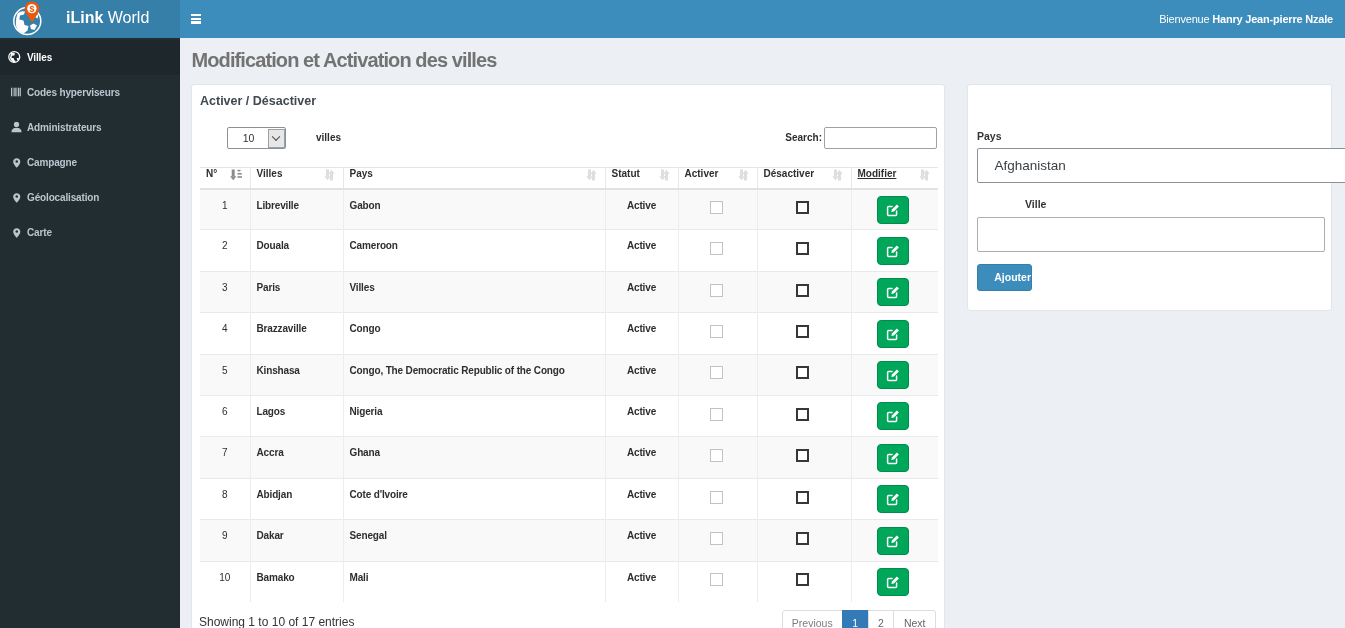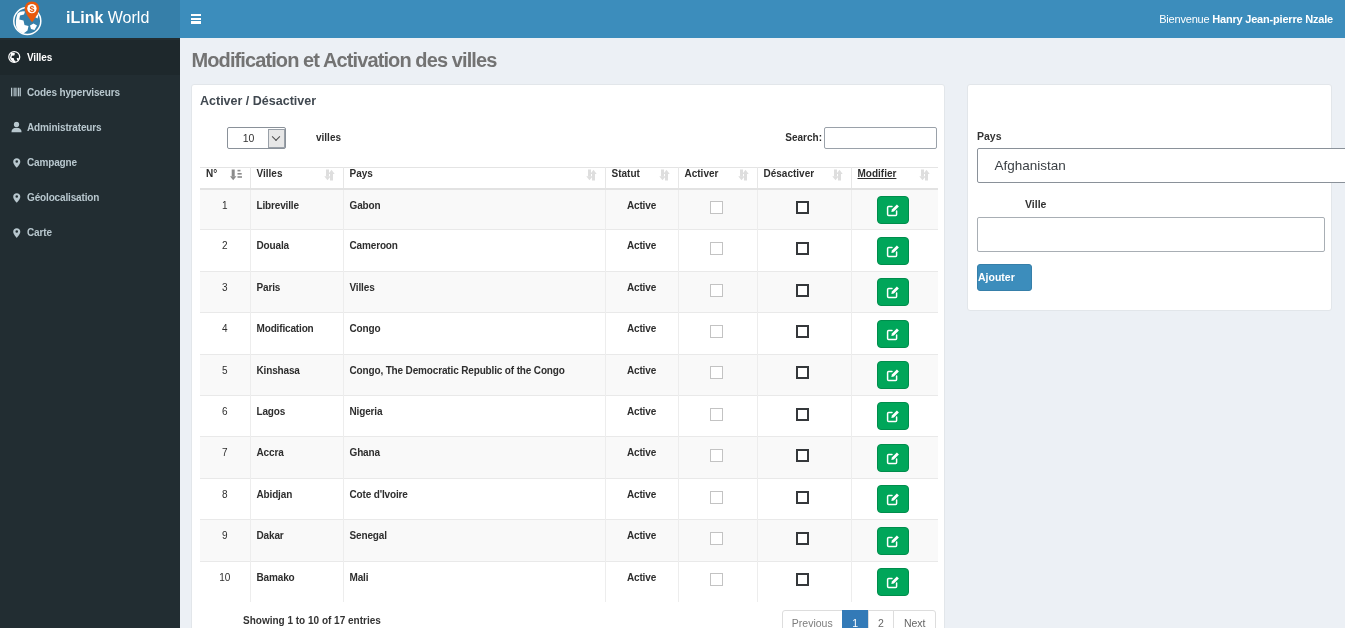--- a/index.html
+++ b/index.html
@@ -57,36 +57,36 @@
   .sorticon { position:absolute; right:8px; top:0.5px; }
 
   .cb { width:13px; height:13px; margin:1.8px auto 0; background:#fff; box-sizing:border-box; position:relative; left:-1.5px; }
   .cb-dis { border:1px solid #c3c3c3; }
   .cb-en { border:2px solid #35383b; }
   .btn-edit { display:block; width:32px; height:28px; margin:-3.5px auto 0; background:#00a65a; border:1px solid #008d4c; border-radius:4px; position:relative; left:-1.5px; }
   .btn-edit svg { position:absolute; left:50%; top:50%; transform:translate(-50%,-50%); }
 
   
   .tfoot { position:relative; height:40px; }
-  .showing { position:absolute; left:0px; top:13px; font-weight:bold; color:#333; font-size:10px;margin-left:44px; }
+  .showing { position:absolute; left:0px; top:13px; font-weight:normal; color:#333; font-size:12px; }
   .pager { position:absolute; right:1px; top:8px; height:26px; }
   .pager a { float:left; display:block; height:26px; line-height:24px; padding:0 9.5px; border:1px solid #ddd; background:#fff; color:#666; margin-left:-1px; font-size:10.5px; }
   .pager a.first { border-radius:3px 0 0 3px; margin-left:0; color:#7d7d7d; padding:0 9px; }
   .pager a.last { border-radius:0 3px 3px 0; }
   .pager a.act { background:#337ab7; border-color:#337ab7; color:#fff; }
 
   
   .fl { font-weight:bold; color:#333; margin:0; }
   .pays-lab { position:absolute; left:9px; top:45px; }
   .select-big { position:absolute; left:9px; top:63px; width:386px; height:35px; background:#fff; border:1px solid #8a9199; border-radius:2px; }
   .select-big .val { position:absolute; left:16.5px; top:8.5px; font-size:13.5px; color:#3a3f44; }
   .select-big .drop { position:absolute; right:1px; top:1px; bottom:1px; width:16px; background:#e5e5e5; border:1px solid #8f969d; }
   .ville-lab { position:absolute; left:9px; top:113px;margin-left:48px; }
   .input-big { position:absolute; left:9px; top:132px; width:348px; height:35px; background:#fff; border:1px solid #a8aeb4; border-radius:2px; }
-  .btn-add { position:absolute; left:9px; top:179px; width:55px; height:27px; background:#3c8dbc; border:1px solid #367fa9; border-radius:3px; color:#fff; font-weight:bold; font-size:10.5px; text-align:left; line-height:25px; }
+  .btn-add { position:absolute; left:9px; top:179px; width:55px; height:27px; background:#3c8dbc; border:1px solid #367fa9; border-radius:3px; color:#fff; font-weight:bold; font-size:10.5px; text-align:right; line-height:25px; }
 </style>
 </head>
 <body>
 
 <div class="navbar">
   <div class="logo">
     <svg width="46" height="38" viewBox="0 0 46 38" style="left:0;top:0;">
       <circle cx="27.3" cy="21" r="13.5" fill="none" stroke="#fff" stroke-width="1.5"></circle>
       <path d="M17.5 13.5 Q21 10.5 25 11.5 L24 14.5 L20 15.5 L19.3 19.5 L23.5 20.5 L24.5 25 L28.5 26 L27.5 30.5 L23.5 33.5 Q18.5 32 16.5 27.5 Q14.8 22 17.5 13.5 Z" fill="#fff"></path>
       <path d="M30 25.5 L33.5 23.5 L37 25.5 L34.5 30 L31 29 Z" fill="#fff"></path>
@@ -301,21 +301,21 @@
             <span class="btn-edit">
               <svg width="14" height="14" viewBox="0 0 14 14">
                 <path d="M10.6 8.0 L10.6 11.4 C10.6 12.0 10.2 12.4 9.6 12.4 L2.6 12.4 C2.0 12.4 1.6 12.0 1.6 11.4 L1.6 4.4 C1.6 3.8 2.0 3.4 2.6 3.4 L6.0 3.4" fill="none" stroke="#fff" stroke-width="1.5" stroke-linecap="round"></path>
                 <path d="M5.9 6.4 L10.9 1.4 L12.9 3.4 L7.9 8.4 L5.3 9.0 Z" fill="#fff"></path>
               </svg>
             </span>
           </td>
 </tr>
 <tr class="even">
  <td class="c">4</td>
- <td class="bold">Modification</td>
+ <td class="bold">Brazzaville</td>
  <td class="bold">Congo</td>
  <td class="bold c">Active</td>
  <td class="c">
             <div class="cb cb-dis"></div>
           </td>
  <td class="c">
             <div class="cb cb-en"></div>
           </td>
  <td class="c">
             <span class="btn-edit">

